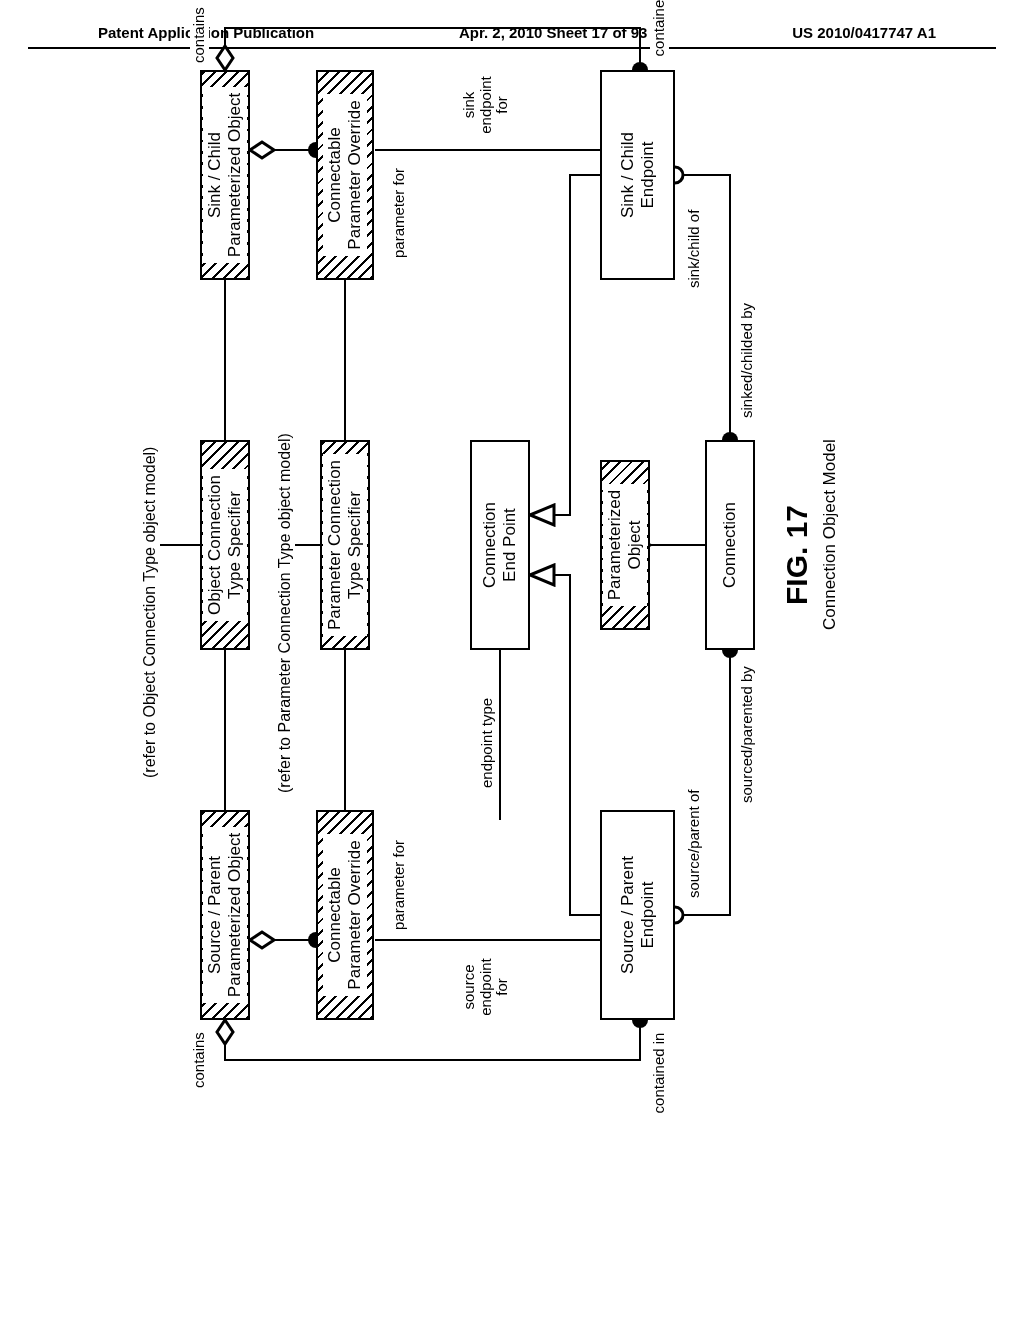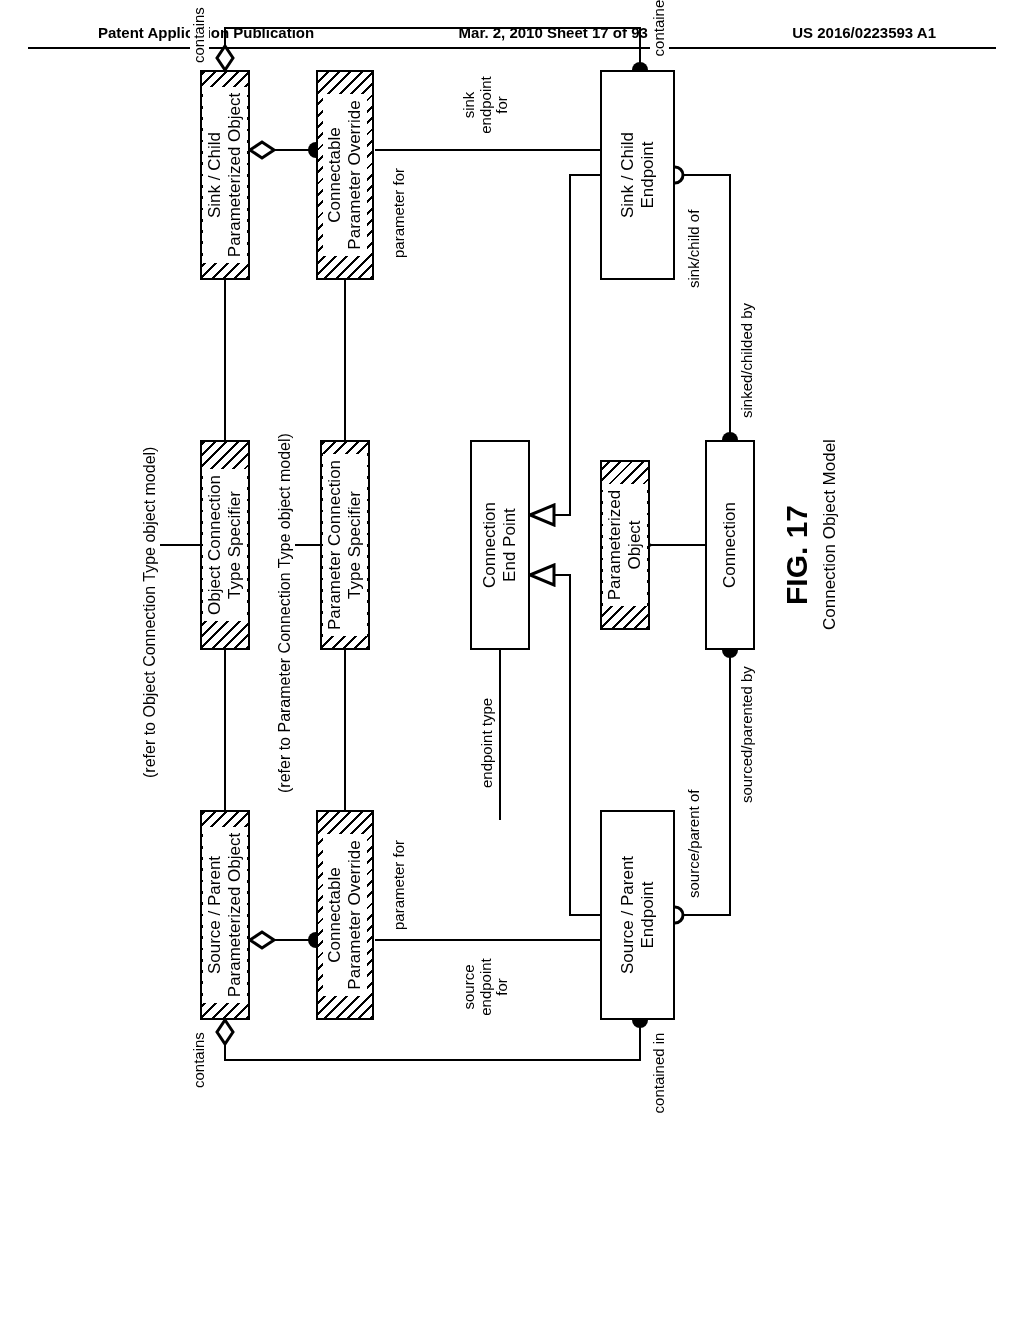--- a/index.html
+++ b/index.html
@@ -82,22 +82,22 @@
     left: 0; top: 0;
     width: 1100px; height: 780px;
     pointer-events: none;
   }
 </style>
 </head>
 <body>
 
 <div class="header">
   <span>Patent Application Publication</span>
-  <span>Mar. 2, 2010  Sheet 17 of 93</span>
-  <span>US 2016/0223593 A1</span>
+  <span>Apr. 2, 2010  Sheet 17 of 93</span>
+  <span>US 2010/0417747 A1</span>
 </div>
 
 <div class="diagram-area">
   <div class="rotwrap">
     <div class="canvas">
 
       <svg class="conn">
         <defs>
           <marker id="diamond-open" markerWidth="14" markerHeight="10" refX="1" refY="5" orient="auto">
             <path d="M1,5 L7,1 L13,5 L7,9 Z" fill="#fff" stroke="#000" stroke-width="1.5"></path>

